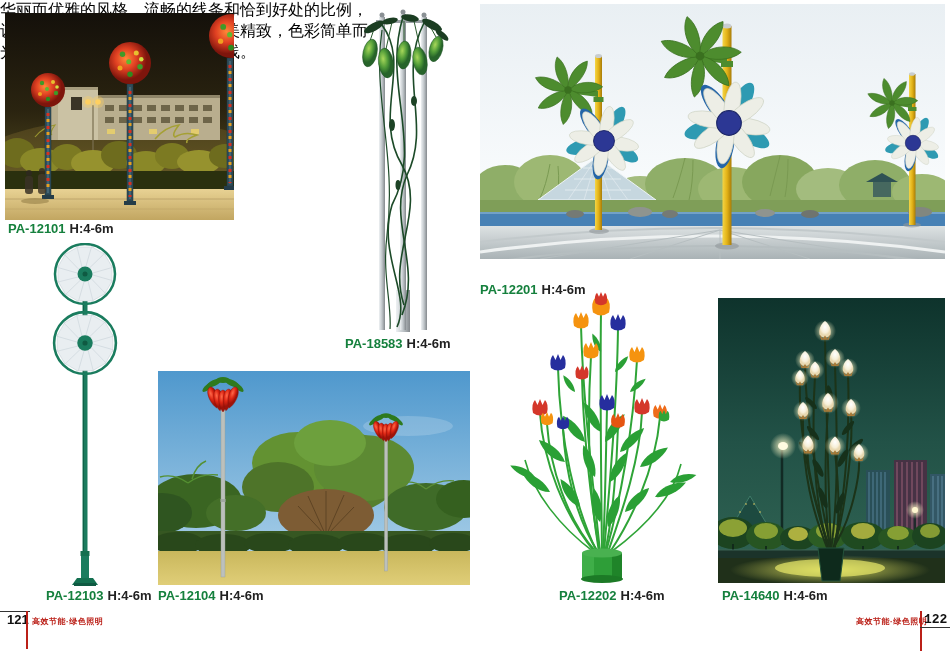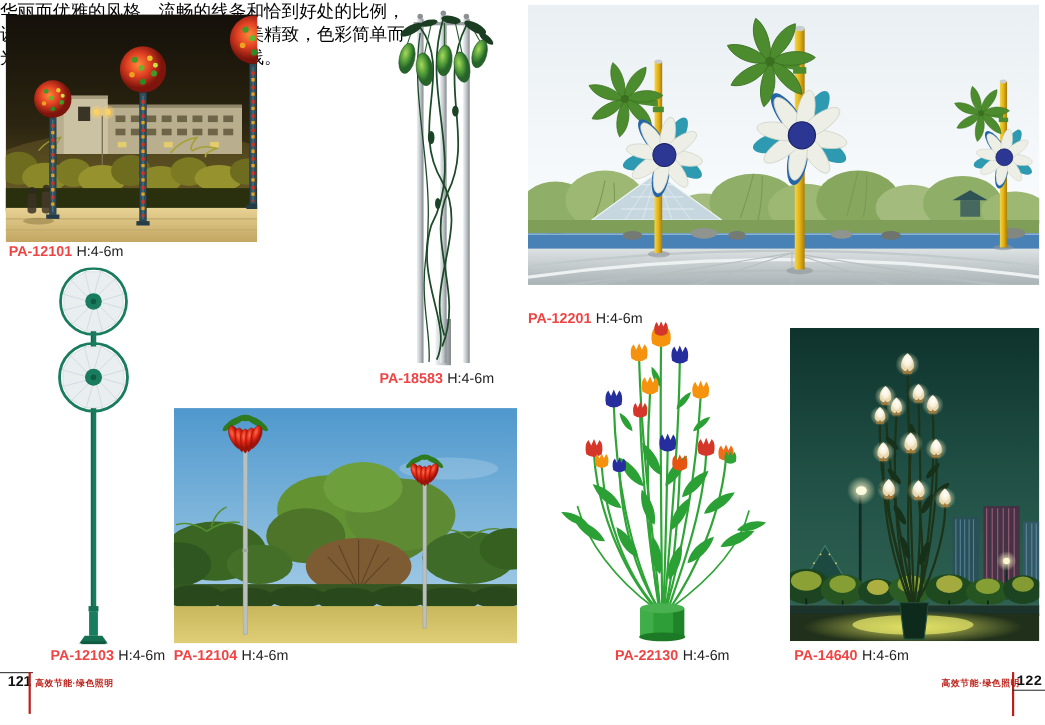--- a/index.html
+++ b/index.html
@@ -1,22 +1,22 @@
 <!DOCTYPE html>
 <html><head>
 <meta charset="utf-8">
 <style>
   html,body{margin:0;padding:0;background:#e8e8e8;}
   .page{position:relative;width:950px;height:659px;background:#ffffff;overflow:hidden;
         font-family:"Liberation Sans",sans-serif;}
   .panel{position:absolute;overflow:hidden;}
   .panel svg{display:block;}
   .label{position:absolute;white-space:nowrap;font-size:13px;line-height:14px;}
-  .label .model{color:#ef4444;font-weight:bold;margin-top:32px;}
-  .label .height{color:#222222;font-weight:normal;margin-left:4px;}
+  .label .model{color:#15803d;font-weight:bold;margin-top:32px;}
+  .label .height{color:#222222;font-weight:bold;margin-left:4px;}
   .desc{position:absolute;left:152px;top:266px;width:185px;margin:0;
         color:#a8352c;font-size:8.5px;line-height:20px;letter-spacing:0.3px;font-weight:bold;}
   .fl-rule{position:absolute;left:0;top:611px;width:30px;height:1px;background:#333333;}
   .fl-num{position:absolute;left:7px;top:612px;font-size:13px;font-weight:bold;color:#111111;}
   .fl-vline{position:absolute;left:26px;top:611px;width:2px;height:38px;background:#bb2018;}
   .fl-slogan{position:absolute;left:32px;top:616px;font-size:8px;font-weight:bold;
              color:#bb2018;letter-spacing:0.5px;}
   .fr-slogan{position:absolute;left:856px;top:616px;font-size:8px;font-weight:bold;
              color:#bb2018;letter-spacing:0.5px;}
   .fr-vline{position:absolute;left:920px;top:611px;width:2px;height:40px;background:#bb2018;}
@@ -545,21 +545,21 @@
       <g>
         <rect x="77" y="261" width="40" height="26" fill="#2e9e38"></rect>
         <rect x="77" y="261" width="12" height="26" fill="#3fae48"></rect>
         <rect x="107" y="261" width="10" height="26" fill="#1f8429"></rect>
         <ellipse cx="97" cy="261" rx="20" ry="4.5" fill="#49b150"></ellipse>
         <ellipse cx="97" cy="287" rx="21" ry="4" fill="#1c7a26"></ellipse>
       </g>
     </svg>
   </figure>
   <div class="label" style="left:559px;top:589px">
-    <span class="model">PA-22130</span><span class="height">H:4-6m</span>
+    <span class="model">PA-12202</span><span class="height">H:4-6m</span>
   </div>
 
   <figure class="panel" style="left:718px;top:298px;width:227px;height:285px;margin:0">
     <svg viewBox="0 0 227 285" width="227" height="285">
       <defs>
         <linearGradient id="s7sky" x1="0" y1="0" x2="0" y2="1">
           <stop offset="0" stop-color="#0e332c"></stop>
             <stop offset="0.55" stop-color="#225247"></stop>
             <stop offset="1" stop-color="#2f6252"></stop>
         </linearGradient>

